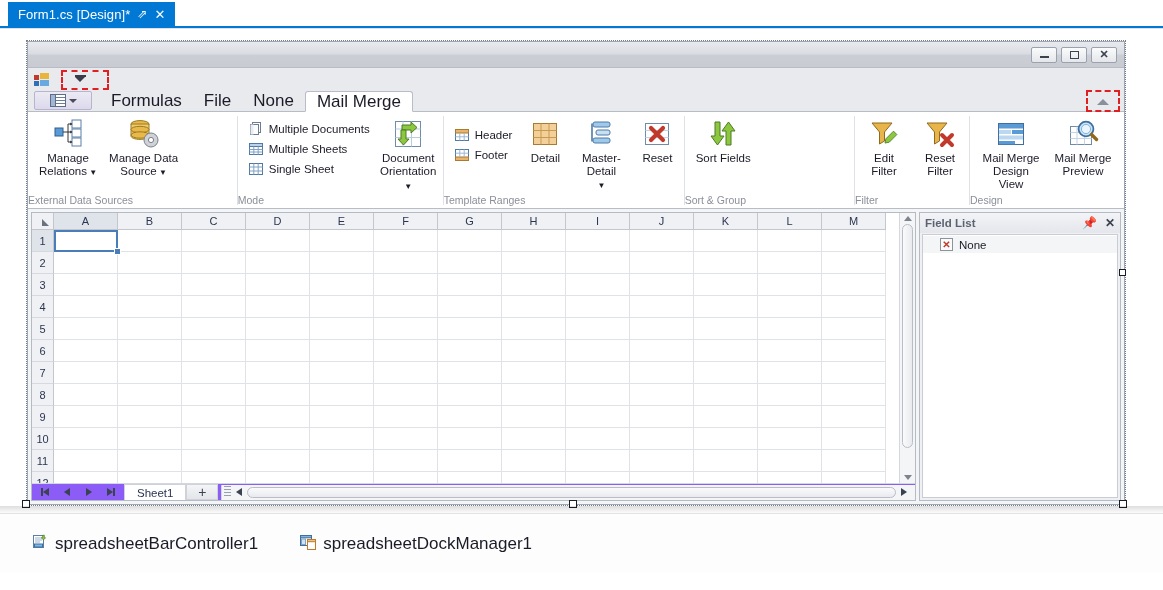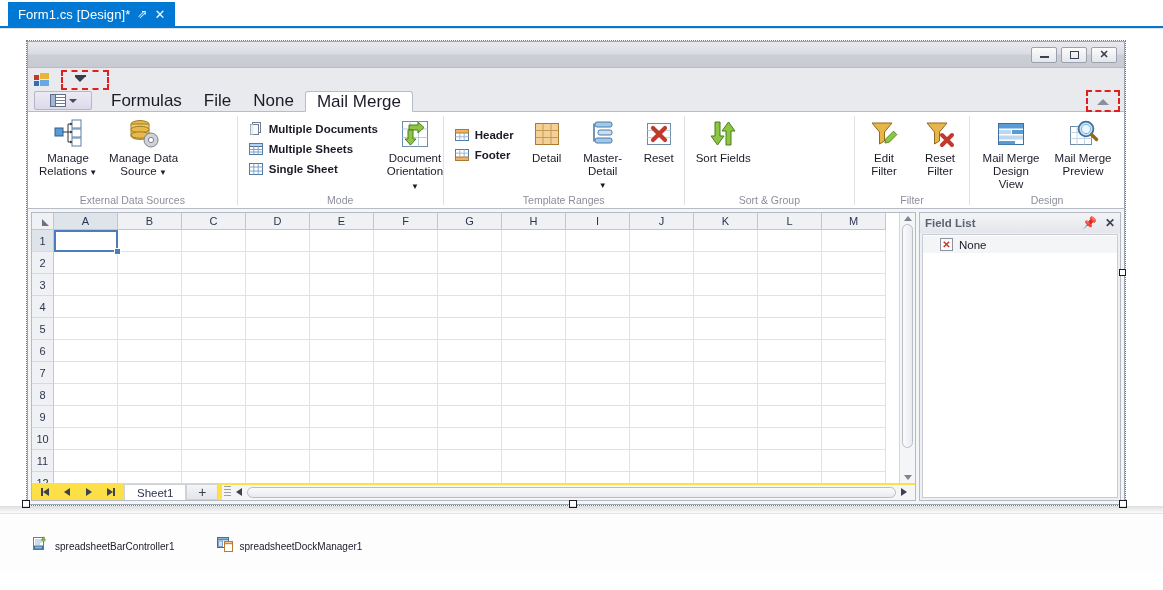--- a/index.html
+++ b/index.html
@@ -129,33 +129,33 @@
   .chev-up { width:0;height:0;border-left:6px solid transparent;border-right:6px solid transparent;border-bottom:6px solid #8a8f9c;}
 
   
   .ribbon-page {
     flex:0 0 92px; background:#fff; border-bottom:1px solid #b7bcc7;
     display:flex; position:relative;
   }
   .rgroup { display:flex; flex-direction:column; position:relative; }
   .rgroup .gbody { flex:1; display:flex; align-items:flex-start; padding:4px 6px 0 6px; gap:2px; }
   .rgroup .gcap {
-    height:15px; font-size:10.5px; color:#8c8f99; text-align:center; line-height:15px;
+    height:15px; font-size:10.5px; color:#8c8f99; line-height:15px;
   }
   .gsep { width:1px; background:#dfe1e6; margin:4px 0 3px 0; }
 
   .bigbtn {
     display:flex; flex-direction:column; align-items:center;
     padding:2px 5px 0 5px; min-width:54px;
   }
   .bigbtn .lbl { font-size:11.5px; color:#1b1b28; text-align:center; line-height:13px; margin-top:2px; }
   .bigbtn .lbl .dd { font-size:8px; }
   .smallcol { display:flex; flex-direction:column; gap:2px; padding-top:4px; }
   .smallbtn { display:flex; align-items:center; gap:5px; padding:1px 4px; }
-  .smallbtn .lbl { font-size:11.5px; color:#1b1b28; white-space:nowrap;font-weight:bold; }
+  .smallbtn .lbl { font-size:11.5px; color:#1b1b28; white-space:nowrap; }
 
   .ico { display:block; position:relative; }
   .ico16 { width:16px;height:16px; }
   .ico32 { width:32px;height:32px; }
 
   
   .sheet-area { flex:1; display:flex; background:#f4f5f7; padding:3px; gap:3px; min-height:0; }
   .grid-wrap {
     flex:1; display:flex; flex-direction:column; min-width:0;
     border:1px solid #b6bac3; background:#fff;
@@ -201,21 +201,21 @@
   .vscroll {
     width:16px; flex:0 0 16px; background:#f4f5f7; border-left:1px solid #d4d7de;
     display:flex; flex-direction:column; align-items:center; padding:1px 0;
   }
   .sb-arrow-up { width:0;height:0;border-left:4px solid transparent;border-right:4px solid transparent;border-bottom:5px solid #7e838f; margin:2px 0; }
   .sb-arrow-dn { width:0;height:0;border-left:4px solid transparent;border-right:4px solid transparent;border-top:5px solid #7e838f; margin:2px 0; }
   .vthumb { width:11px; flex:1; margin:1px 0; border-radius:6px;
     background:linear-gradient(to right,#fbfbfc,#e8eaee); border:1px solid #b9bdc6; }
   .vtrack { flex:0 0 24px; }
 
-  .hscroll-row { height:17px; flex:0 0 17px; display:flex; align-items:center; background:#fde047; border-top:1px solid #d4d7de; }
+  .hscroll-row { height:17px; flex:0 0 17px; display:flex; align-items:center; background:#8b5cf6; border-top:1px solid #d4d7de; }
   .nav-btns { display:flex; align-items:center; gap:0px; padding:0 2px; }
   .navb { width:22px; height:15px; display:flex; align-items:center; justify-content:center; }
   .tri-r { width:0;height:0;border-top:4px solid transparent;border-bottom:4px solid transparent;border-left:6px solid #3b4250;}
   .tri-l { width:0;height:0;border-top:4px solid transparent;border-bottom:4px solid transparent;border-right:6px solid #3b4250;}
   .bar-v { width:2px;height:8px;background:#3b4250; }
   .sheet-tab {
     height:16px; padding:0 12px; background:#fff; font-size:11.5px; color:#2b3550;
     display:flex; align-items:center; border:1px solid #cfd2d9; border-bottom:none;
   }
   .add-sheet {
@@ -248,21 +248,21 @@
   .fl-item .lbl { font-size:11.5px; color:#1b1b28;text-align:center; }
   .x-box { width:13px;height:13px;border:1px solid #8d939e;background:#fbfbfc;
      display:flex;align-items:center;justify-content:center;font-size:10px;color:#c0392b;font-weight:bold;line-height:1;}
 
   
   .tray {
     position:absolute; left:0; top:513px; width:1163px; height:60px;
     background:#fdfdfd; border-top:1px solid #e3e3e3;
     display:flex; align-items:center; padding-left:32px; gap:42px;
   }
-  .tray-item { display:flex; align-items:flex-end; gap:7px; font-size:10px; color:#1b1b28; }
+  .tray-item { display:flex; align-items:flex-start; gap:7px; font-size:17px; color:#1b1b28; }
   .tray-shadow {
     position:absolute; left:0; top:506px; width:1163px; height:8px;
     background:linear-gradient(to bottom, rgba(0,0,0,.13), rgba(0,0,0,0));
   }
 
   
   .handle {
     position:absolute; width:8px; height:8px; background:#fff; border:1.5px solid #1b1b28;
   }
   .handle.sm { width:7px; height:7px; }

